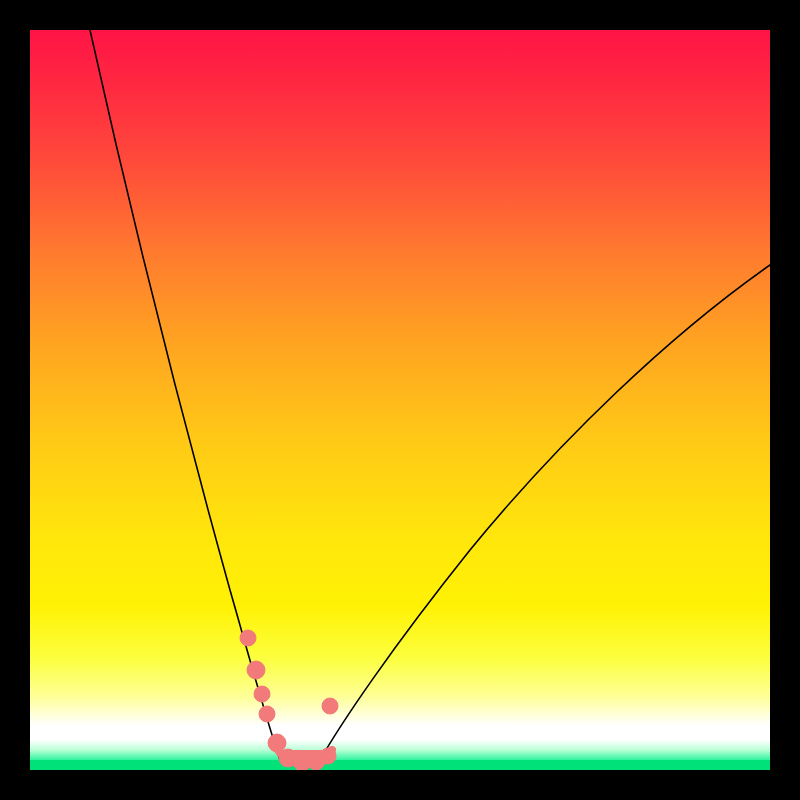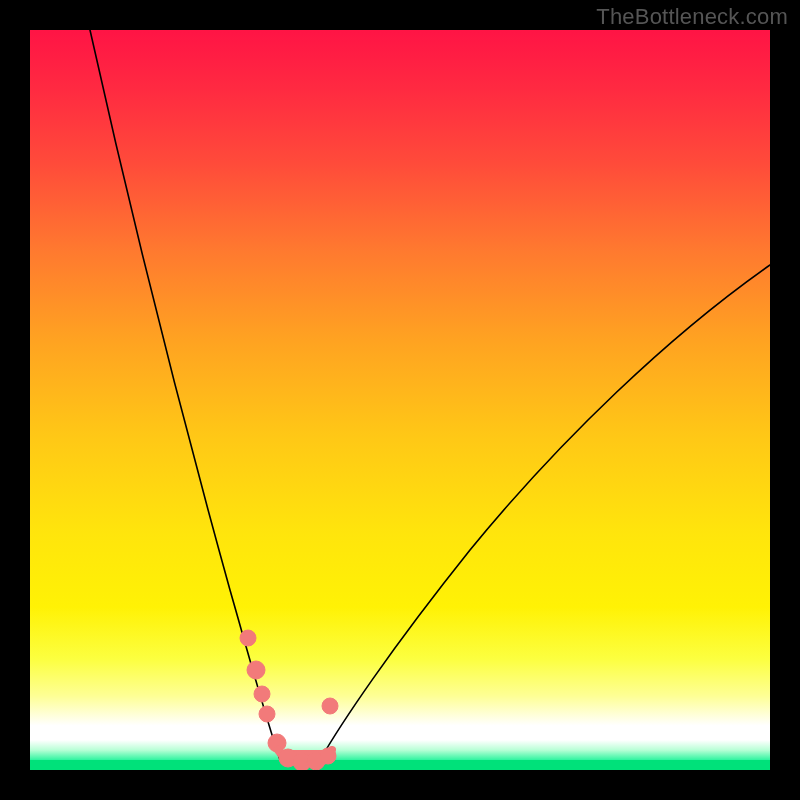--- a/index.html
+++ b/index.html
@@ -91,21 +91,20 @@
     stroke-width:8;
     stroke-linecap:round;
     stroke-linejoin:round;
   }
 </style>
 </head>
 <body>
 
 <div class="stage">
 
-  <div class="watermark">TheBottleneck.com</div>
 
   <div class="plot-frame">
     <div class="gradient-fill"></div>
     <div class="green-fade"></div>
     <div class="green-strip"></div>
 
     <svg class="curves" viewBox="0 0 740 740" preserveAspectRatio="none">
 
       <path class="curve" d="M 60 0
                C 100 180, 150 380, 200 560

